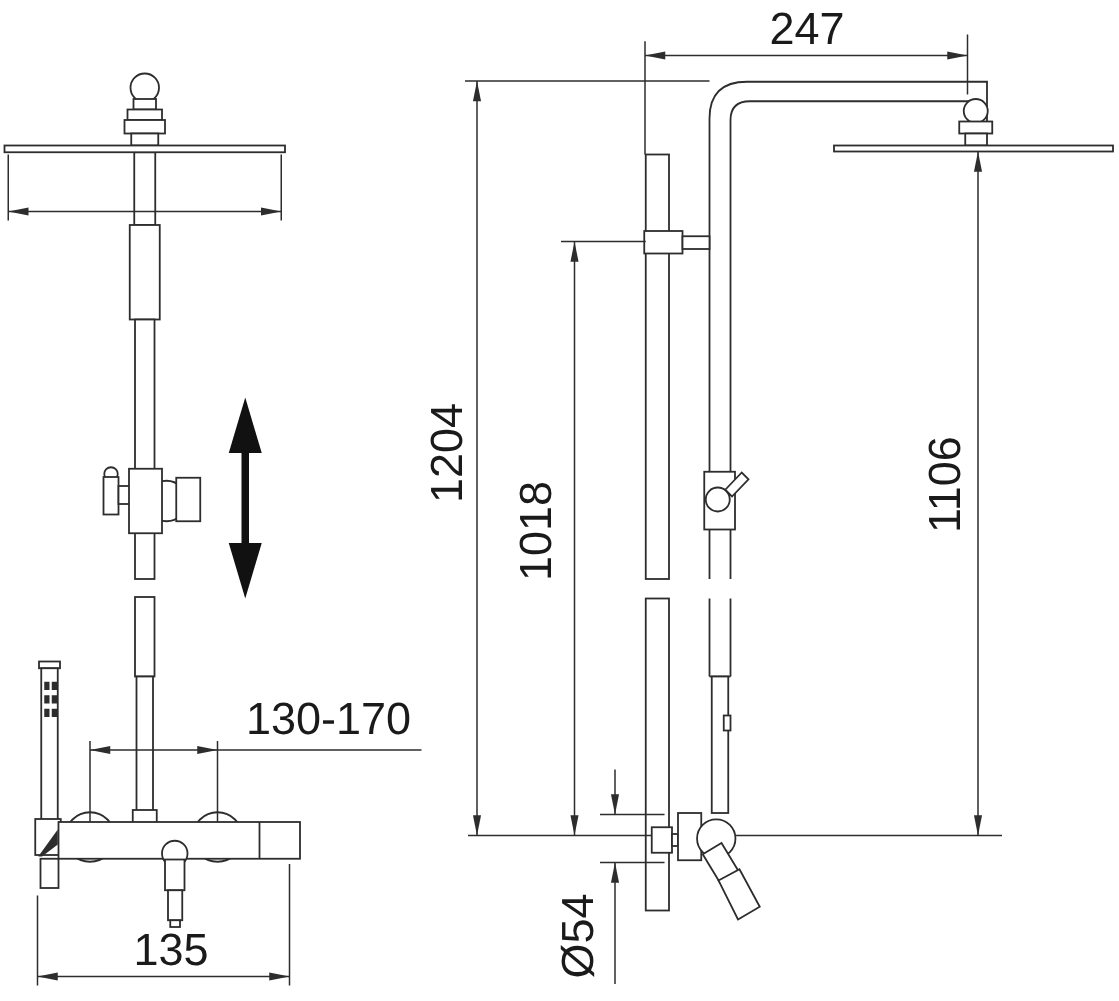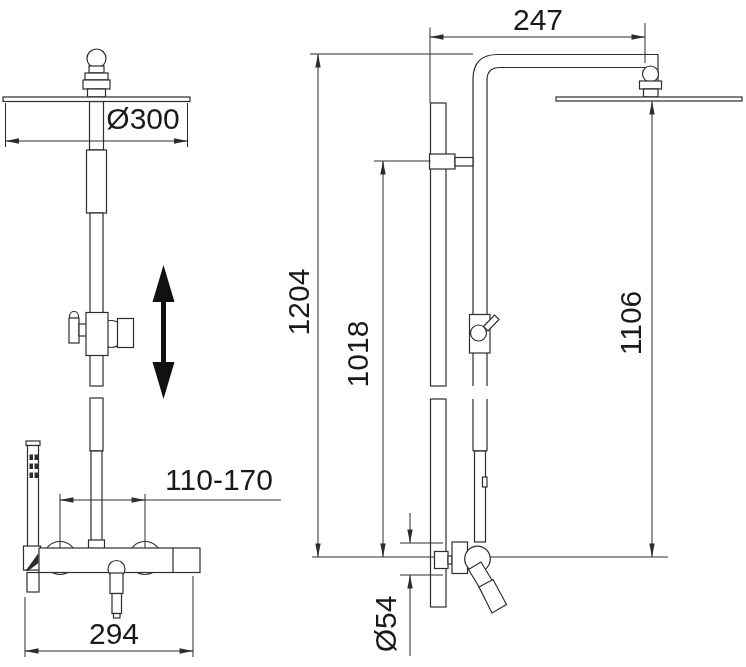--- a/index.html
+++ b/index.html
@@ -197,25 +197,24 @@
       <line class="thin" x1="400" y1="543" x2="443" y2="543"></line>
       <line class="thin" x1="400" y1="575" x2="443" y2="575"></line>
       <line class="thin" x1="410" y1="513" x2="410" y2="543"></line>
       <line class="thin" x1="410" y1="575" x2="410" y2="656"></line>
       <polygon class="sol" points="410,543 407.3,529.5 412.7,529.5"></polygon>
       <polygon class="sol" points="410,575 407.3,588.5 412.7,588.5"></polygon>
     </g>
   </g>
 </svg>
 
-  <div class="dim-label" style="left:143px; top:119px;">Ø300</div>
-
-  <div class="dim-label" style="left:219px; top:480px;">110-170</div>
-
-  <div class="dim-label" style="left:114px; top:634px;">294</div>
+
+  <div class="dim-label" style="left:219px; top:480px;">130-170</div>
+
+  <div class="dim-label" style="left:114px; top:634px;">135</div>
 
   <div class="dim-label" style="left:538px; top:20px;">247</div>
 
   <div class="dim-label vertical" style="left:299px; top:302px;">1204</div>
 
   <div class="dim-label vertical" style="left:358px; top:354px;">1018</div>
 
   <div class="dim-label vertical" style="left:631px; top:323px;">1106</div>
 
   <div class="dim-label vertical" style="left:386px; top:624px;">Ø54</div>

